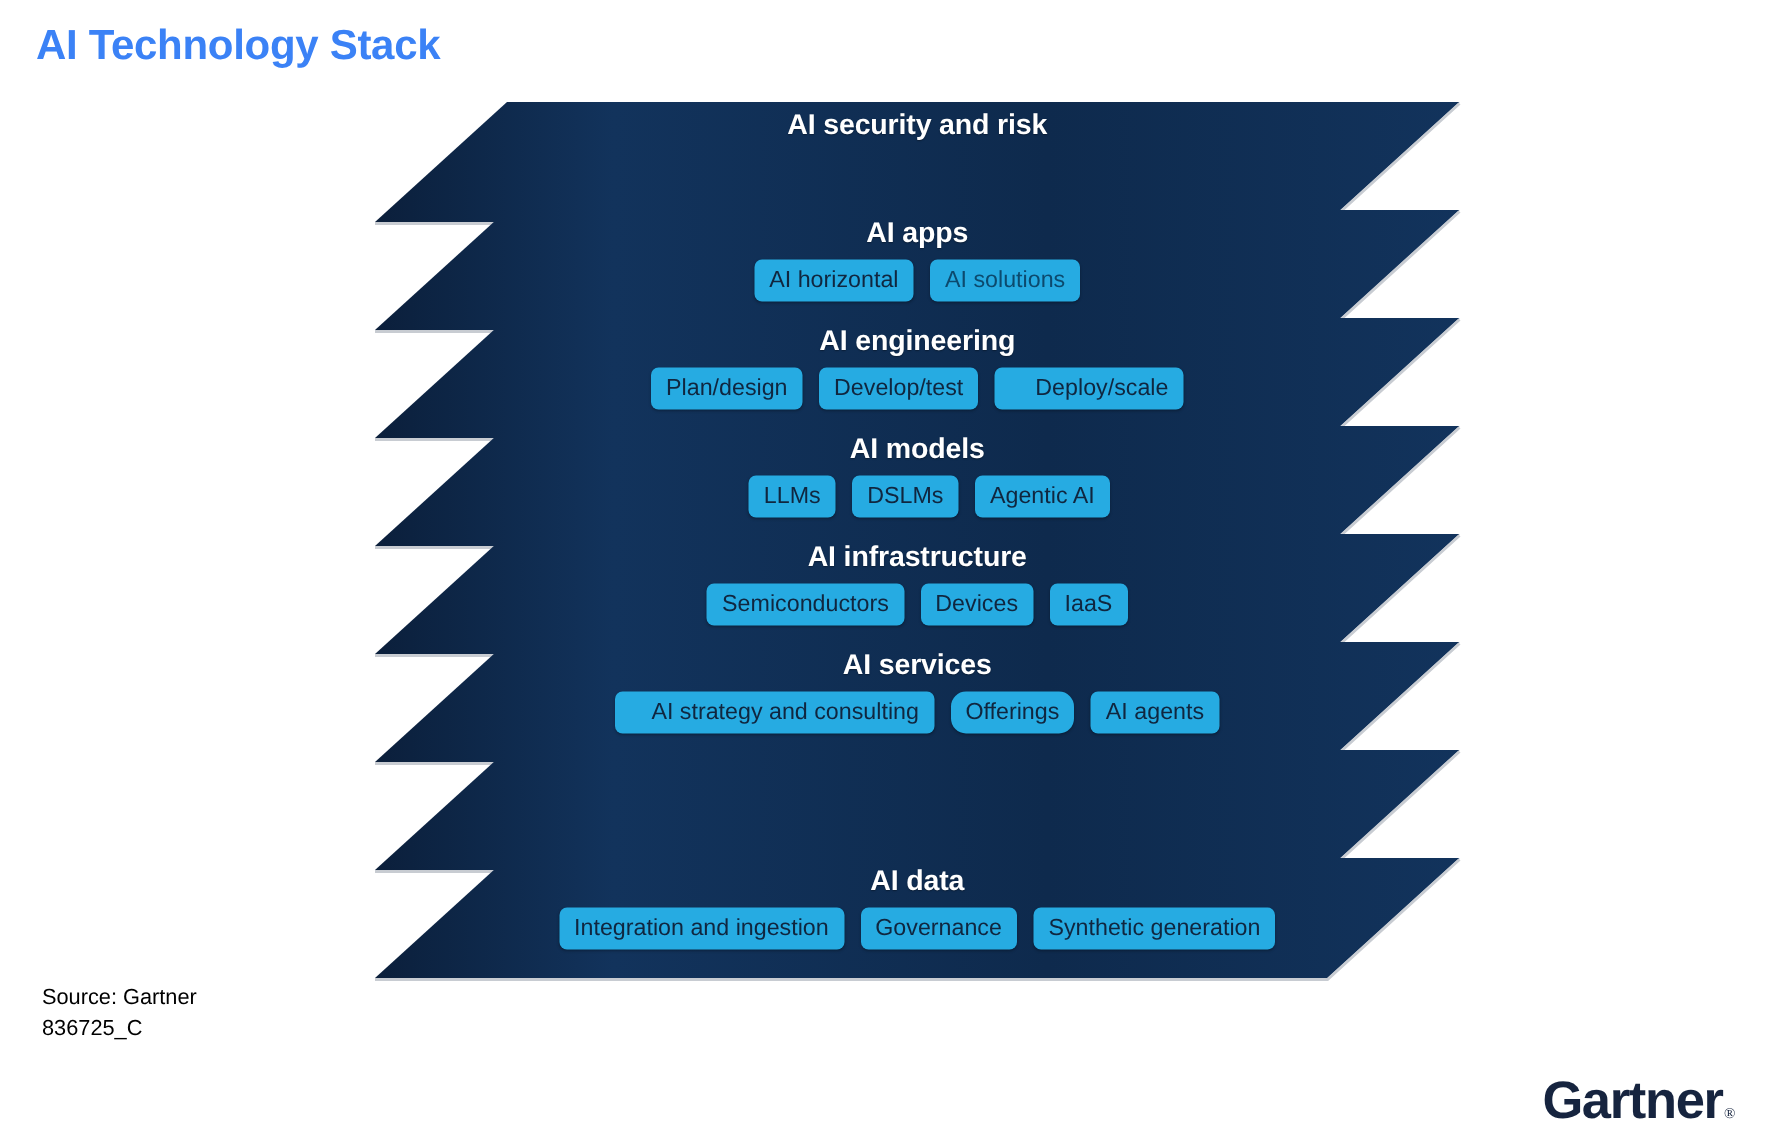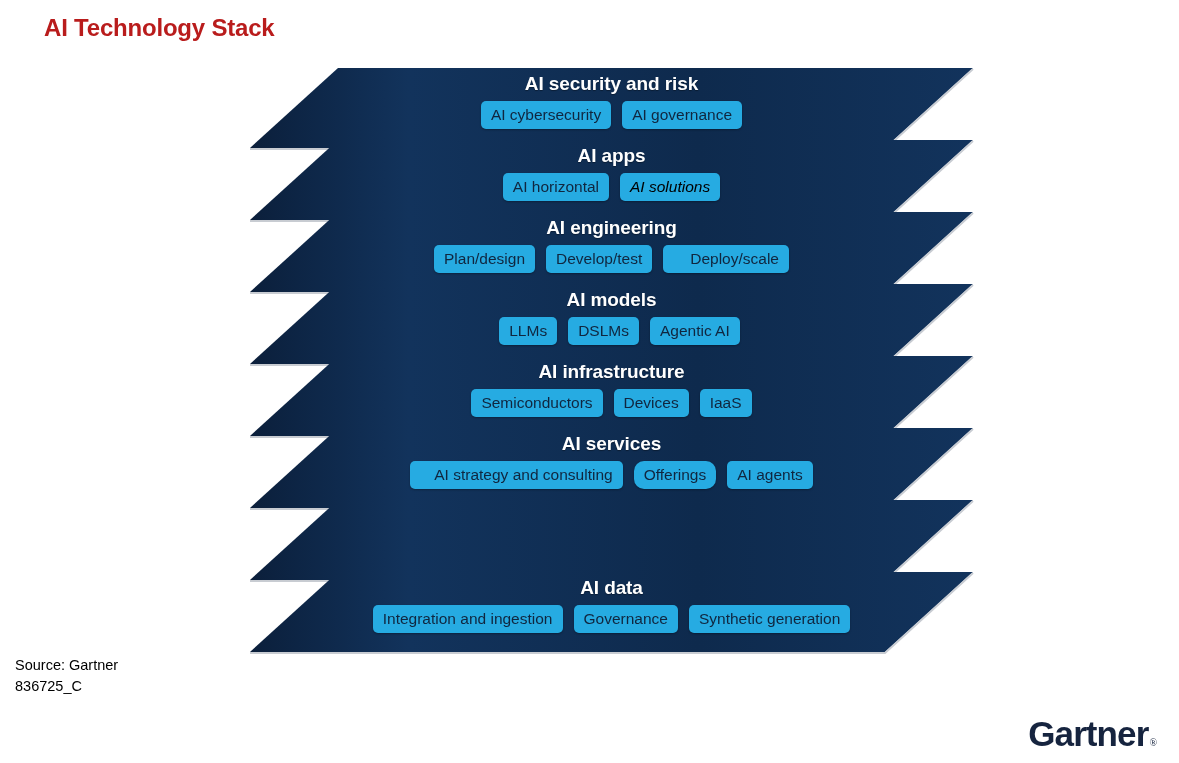--- a/index.html
+++ b/index.html
@@ -13,25 +13,25 @@
     height: 763px;
     position: relative;
     overflow: hidden;
     font-family: "Liberation Sans", sans-serif;
     -webkit-font-smoothing: antialiased;
   }
 
   
   #page-title {
     position: absolute;
-    left: 44px;
+    left: 24px;
     top: 14px;
-    font-size: 24px;
+    font-size: 28px;
     font-weight: bold;
-    color: #b91c1c;
+    color: #3b82f6;
     letter-spacing: -0.2px;
     white-space: nowrap;
   }
 
   
   #stack {
     position: absolute;
     left: 0;
     top: 0;
     width: 1179px;
@@ -95,21 +95,21 @@
     line-height: 1;
     padding: 6px 10px 7px 10px;
     border-radius: 5px;
     white-space: nowrap;
     box-shadow: 0 1px 2px rgba(0,0,0,.30);
   }
 
   
   #source-block {
     position: absolute;
-    left: 15px;
+    left: 28px;
     top: 655px;
     font-size: 14.5px;
     color: #000000;
     line-height: 1.45;
   }
   #source-block div { white-space: nowrap; }
 
   #gartner-logo {
     position: absolute;
     right: 22px;
@@ -149,44 +149,40 @@
             <stop offset="22%" stop-color="#12335c"></stop>
             <stop offset="62%" stop-color="#0e2a4d"></stop>
             <stop offset="100%" stop-color="#12335c"></stop>
           </linearGradient>
         </defs>
         <polygon points="338,0 973,0 885,80 250,80" fill="url(#grad0)"></polygon>
         <polyline points="250,81 885,81 973,1" fill="none" stroke="#c8ccd2" stroke-width="2"></polyline>
       </svg>
       <div class="content">
         <div class="layer-title">AI security and risk</div>
-        <div class="pill-row">
-          <span class="pill" style="background: rgb(38, 171, 226); color: rgb(16, 38, 63);">AI cybersecurity</span>
-          <span class="pill" style="background: rgb(38, 171, 226); color: rgb(16, 38, 63);">AI governance</span>
-        </div>
       </div>
     </div>
     <div class="layer" style="top: 140px;">
       <svg class="shape" width="1179" height="92" viewBox="0 0 1179 92">
         <defs>
           <linearGradient id="grad1" x1="0" y1="0" x2="1" y2="0">
             <stop offset="0%" stop-color="#0b1f3b"></stop>
             <stop offset="22%" stop-color="#12335c"></stop>
             <stop offset="62%" stop-color="#0e2a4d"></stop>
             <stop offset="100%" stop-color="#12335c"></stop>
           </linearGradient>
         </defs>
         <polygon points="338,0 973,0 885,80 250,80" fill="url(#grad1)"></polygon>
         <polyline points="250,81 885,81 973,1" fill="none" stroke="#c8ccd2" stroke-width="2"></polyline>
       </svg>
       <div class="content">
         <div class="layer-title">AI apps</div>
         <div class="pill-row">
           <span class="pill" style="background: rgb(38, 171, 226); color: rgb(16, 38, 63);">AI horizontal</span>
-          <span class="pill" style="background: rgb(38, 171, 226); color: #000000; font-style: italic;">AI solutions</span>
+          <span class="pill" style="background: rgb(38, 171, 226); color: #0c4a6e;">AI solutions</span>
         </div>
       </div>
     </div>
     <div class="layer" style="top: 212px;">
       <svg class="shape" width="1179" height="92" viewBox="0 0 1179 92">
         <defs>
           <linearGradient id="grad2" x1="0" y1="0" x2="1" y2="0">
             <stop offset="0%" stop-color="#0b1f3b"></stop>
             <stop offset="22%" stop-color="#12335c"></stop>
             <stop offset="62%" stop-color="#0e2a4d"></stop>

